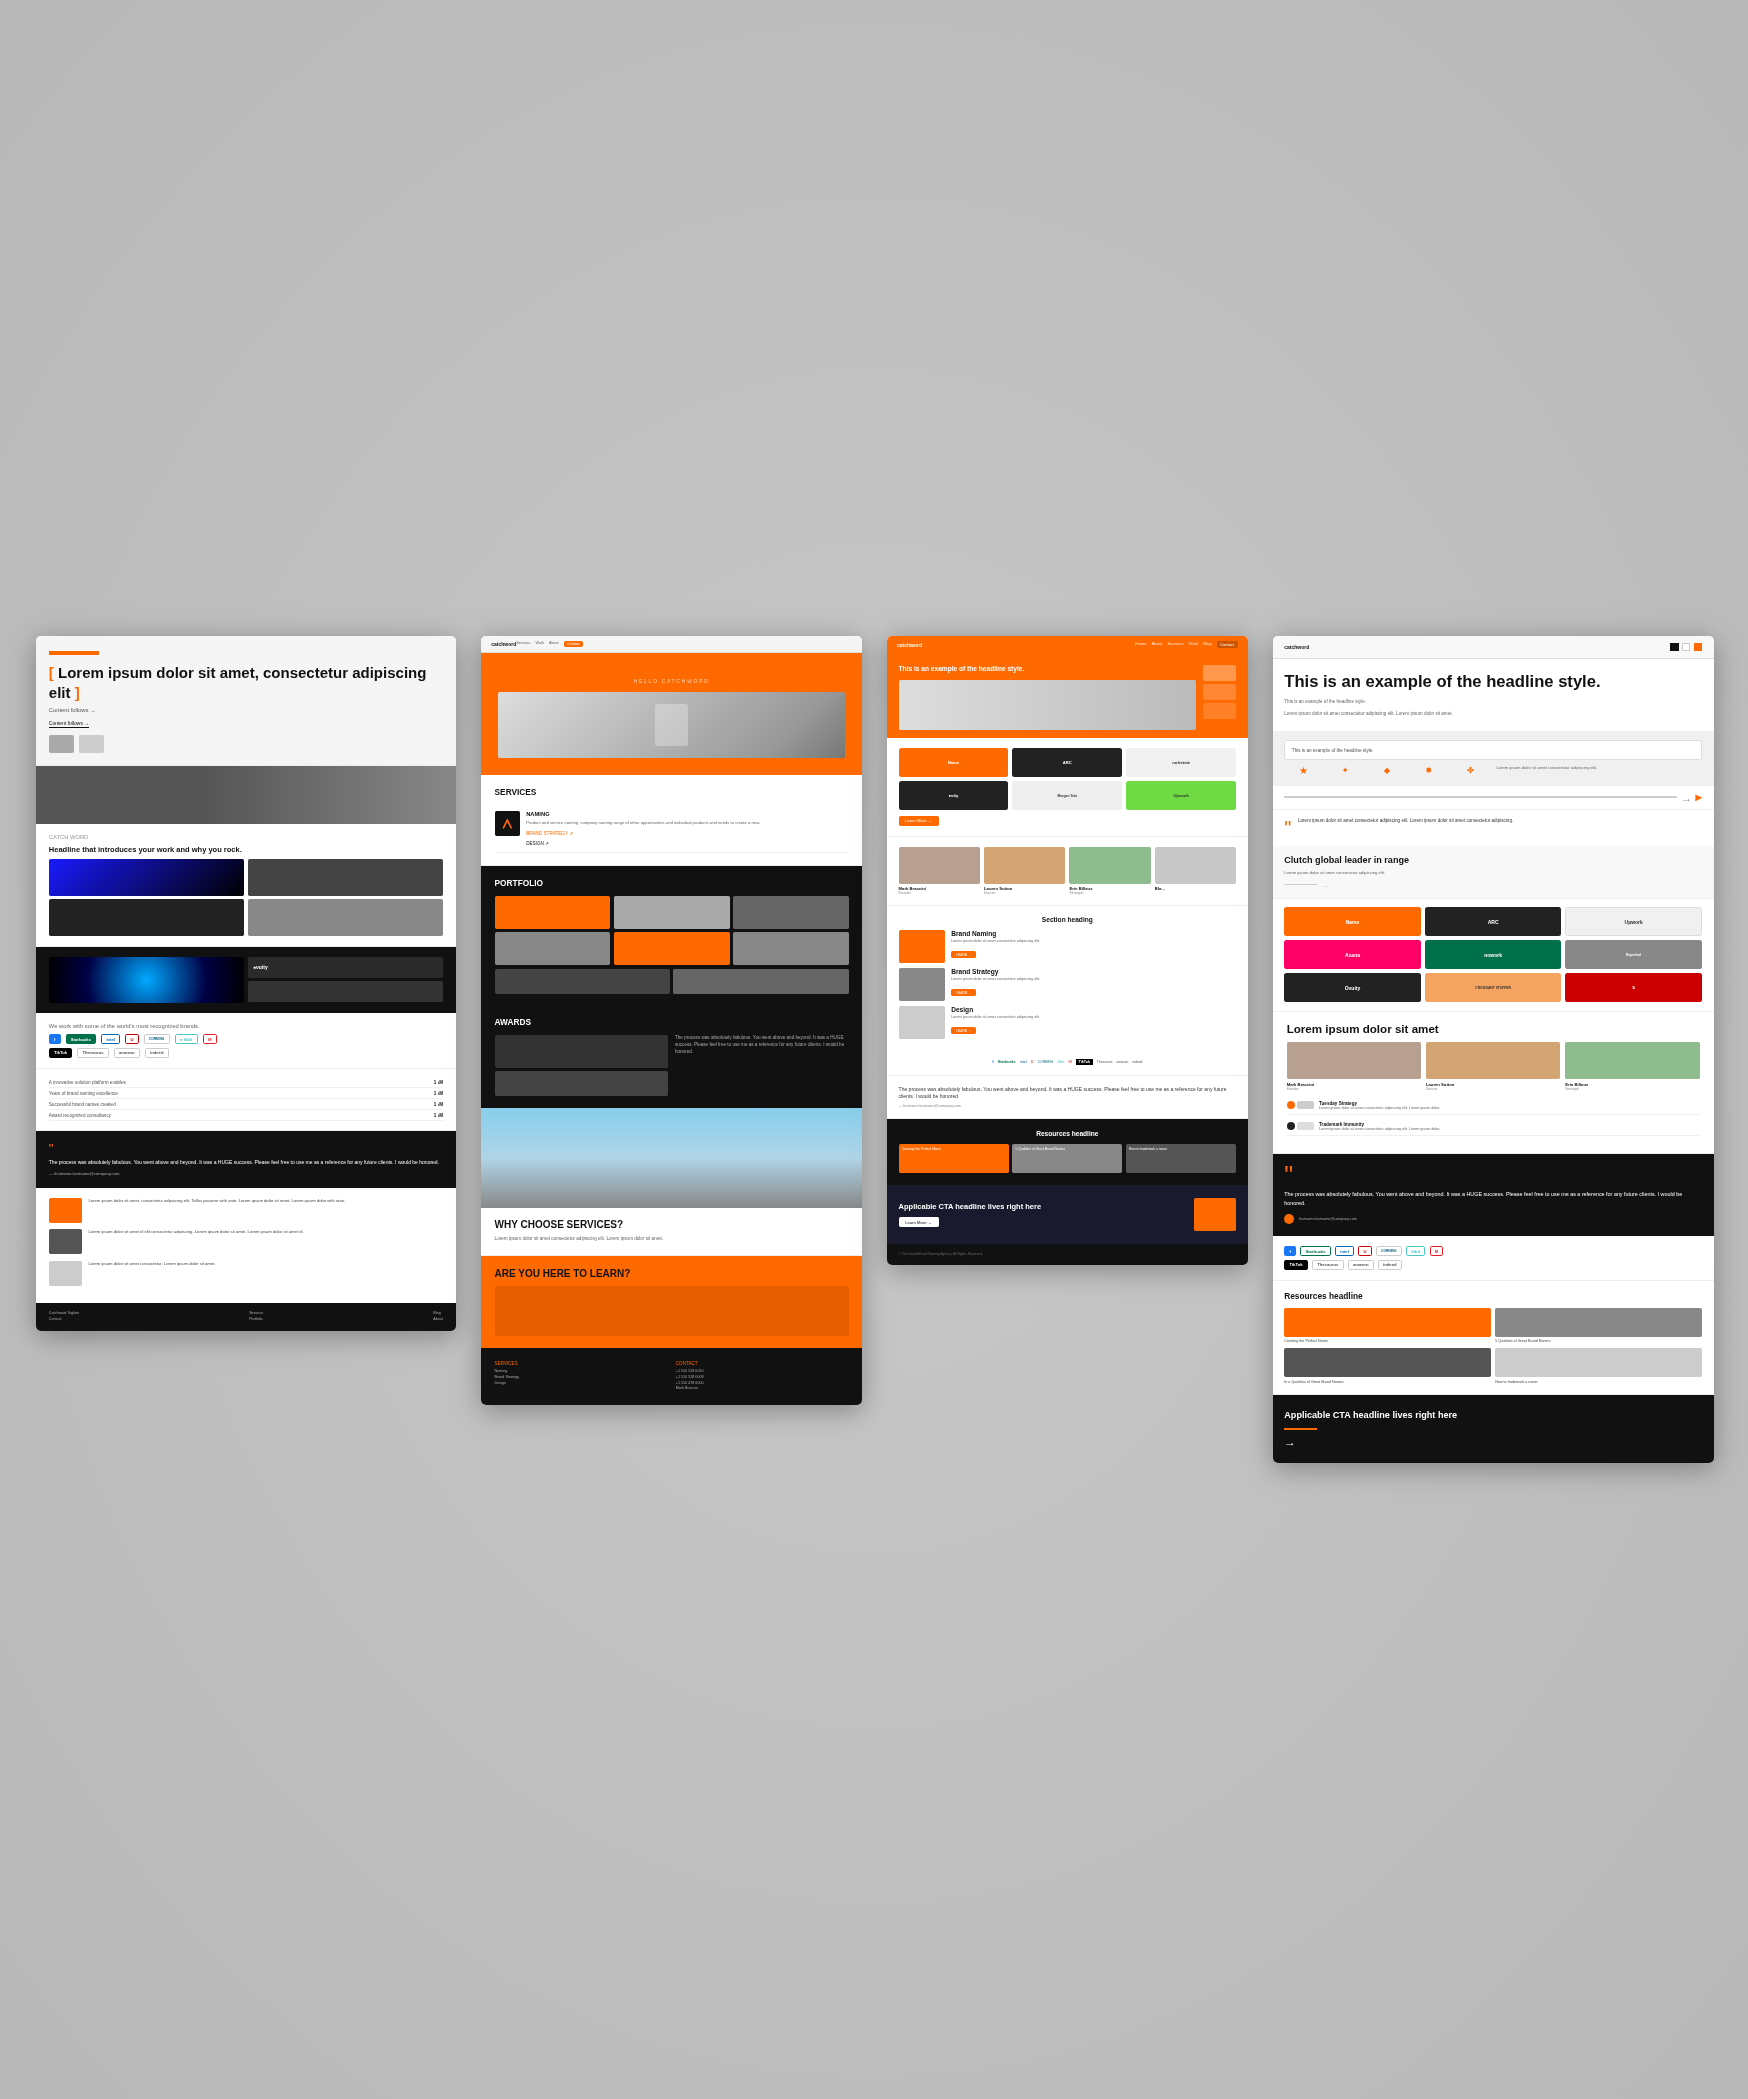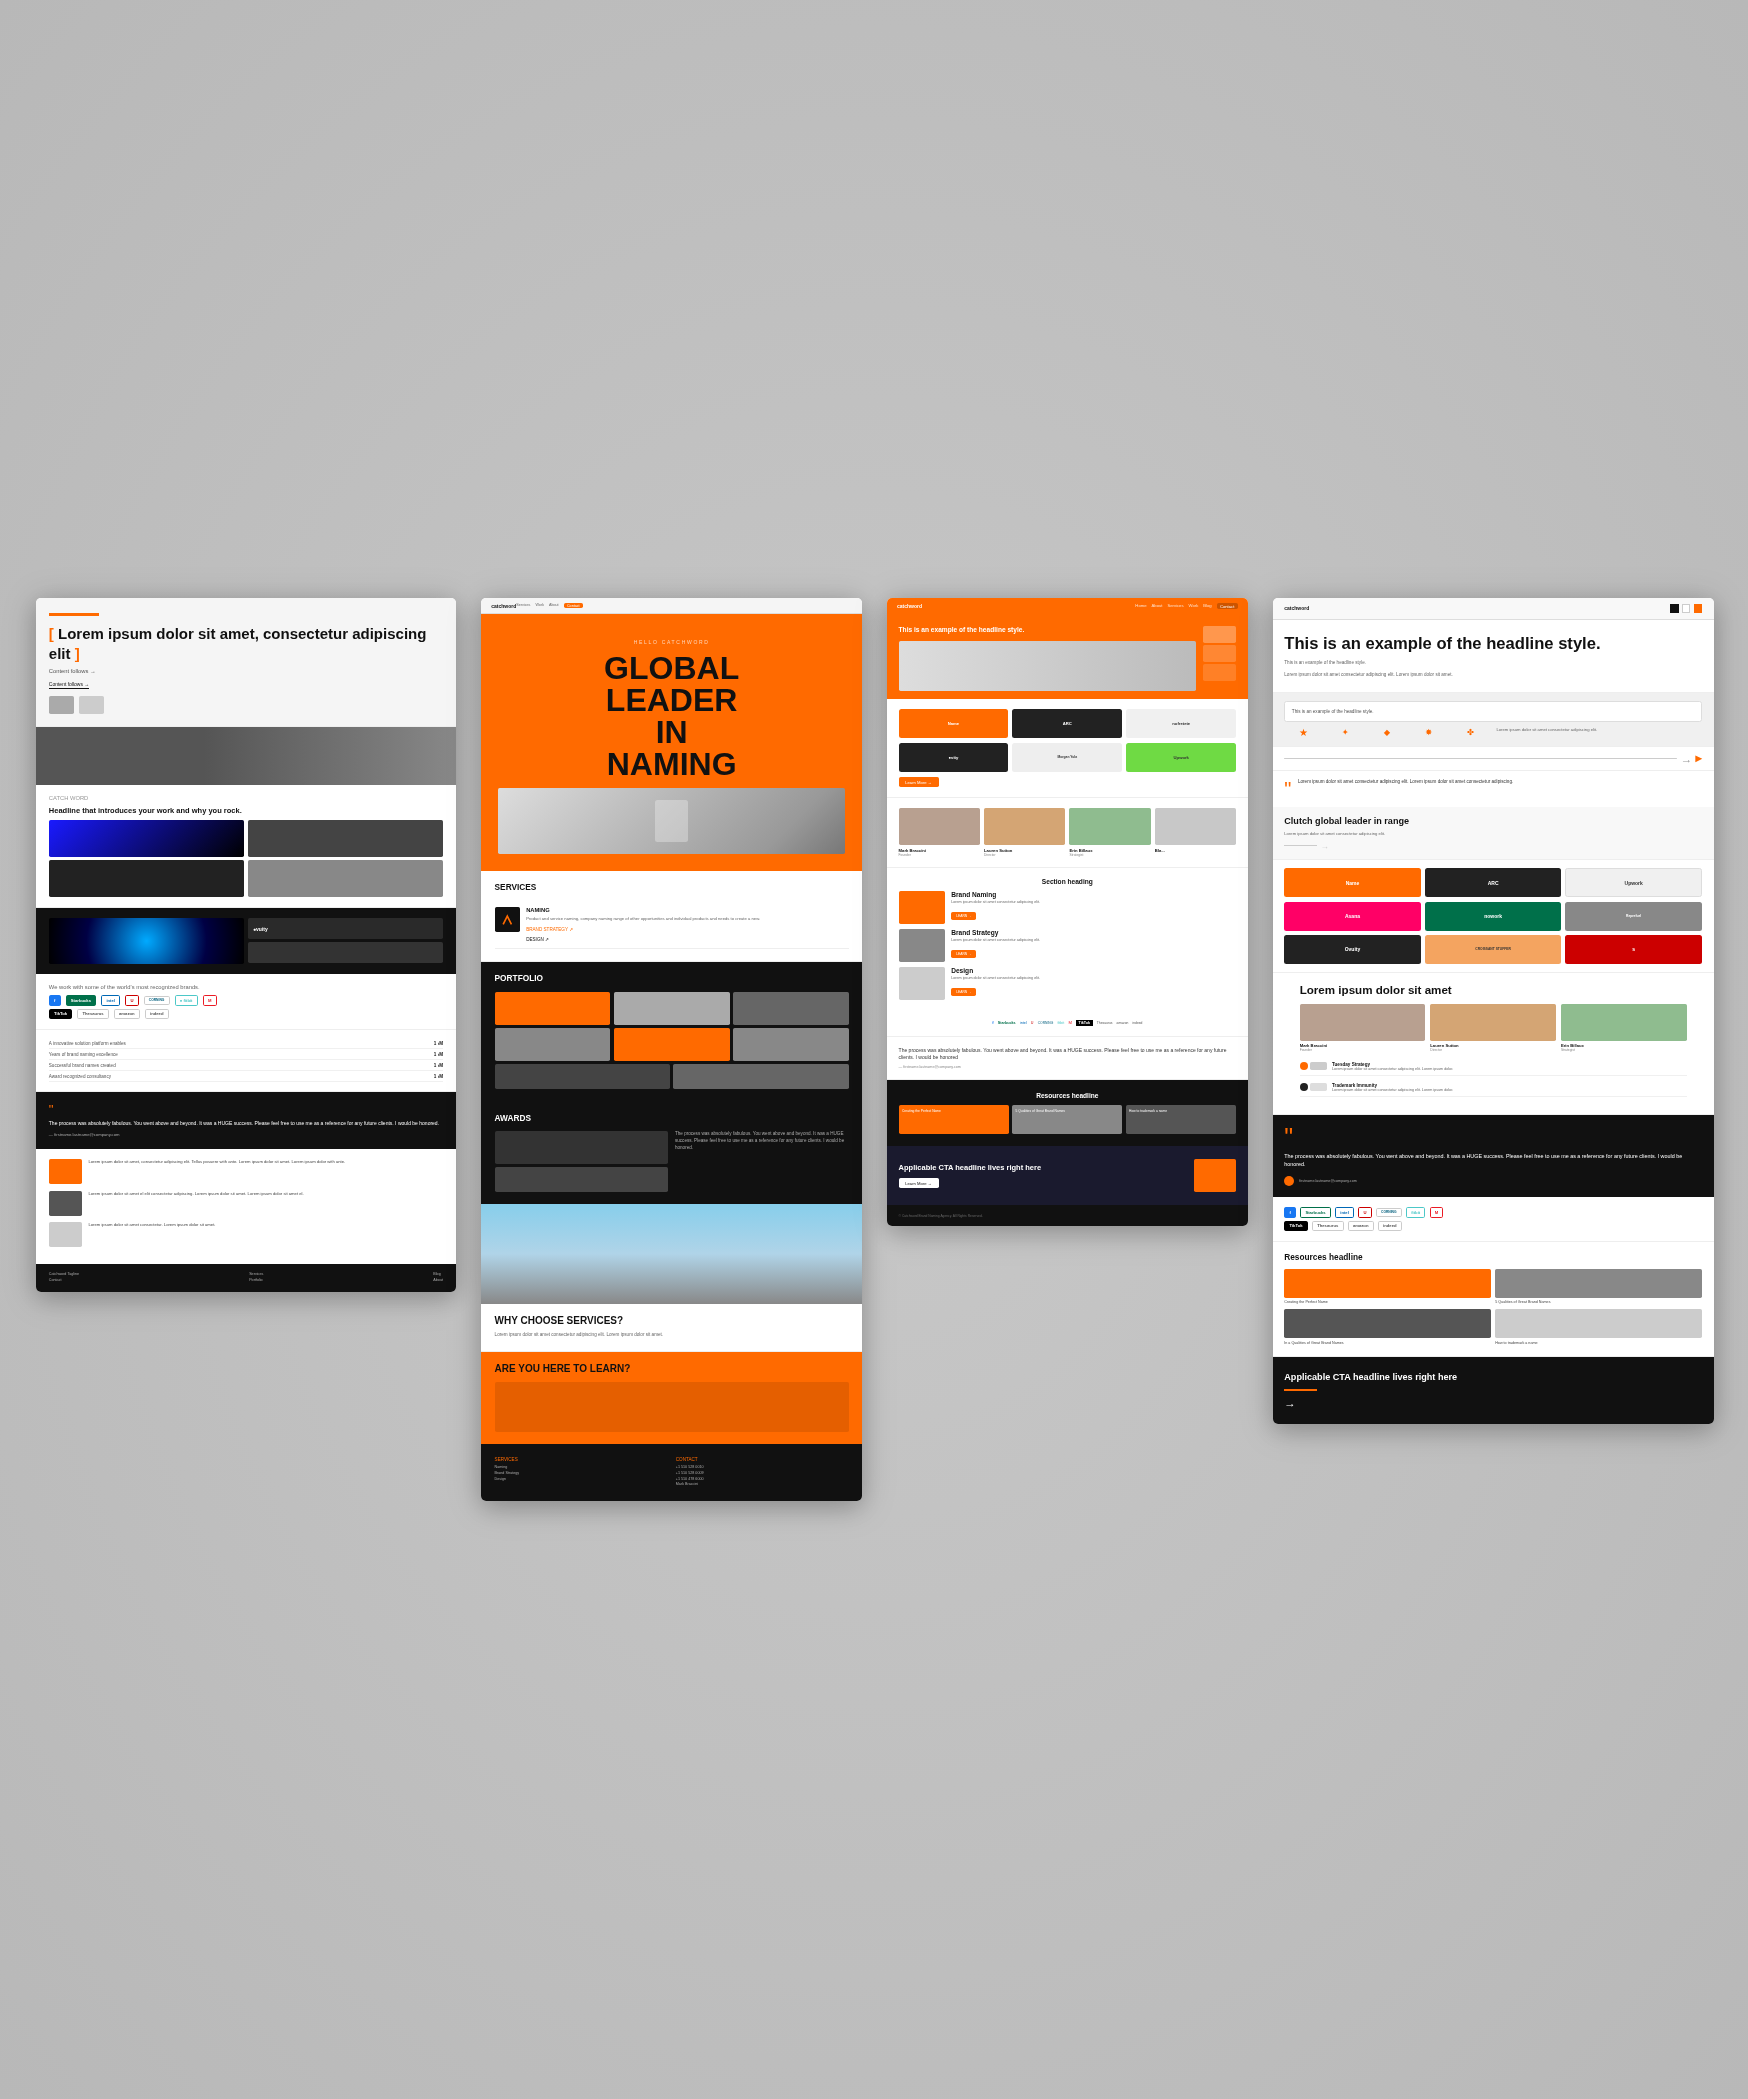--- a/index.html
+++ b/index.html
@@ -335,21 +335,21 @@
       height: 29px; border-radius: 2.5px; display: flex; align-items: center; justify-content: center;
     }
     .c4-brand-logo-item.orange-l { background: #ff6a00; }
     .c4-brand-logo-item.dark-l { background: #222; }
     .c4-brand-logo-item.light-l { background: #f0f0f0; border: 0.8px solid #ddd; }
     .c4-brand-logo-item.green-l { background: #00704a; }
     .c4-brand-logo-item.red-l { background: #cc0000; }
     .c4-brand-logo-text { font-size: 5px; font-weight: bold; color: #fff; }
     .c4-brand-logo-text.dark-text { color: #333; }
 
-    .c4-lorem-section { padding: 10px 27px; border-bottom: 0.8px solid #eee; }
+    .c4-lorem-section { padding: 10px 14px; border-bottom: 0.8px solid #eee; }
     .c4-lorem-title { font-size: 11.6px; font-weight: 900; color: #111; margin-bottom: 6.6px; line-height: 1.2; }
     .c4-team-row2 { display: flex; gap: 5px; }
     .c4-team-member2 { flex: 1; }
     .c4-team-img2 { height: 37px; background: #ccc; border-radius: 1.7px; margin-bottom: 2.5px; }
     .c4-team-img2.img2 { background: #d4a574; }
     .c4-team-img2.img3 { background: #8fbc8f; }
     .c4-strategy-list { display: flex; flex-direction: column; gap: 3.3px; margin: 6.6px 0; }
     .c4-strategy-item { display: flex; gap: 5px; align-items: flex-start; padding: 3.3px 0; border-bottom: 0.8px solid #f0f0f0; }
     .c4-strategy-content { flex: 1; }
     .c4-strategy-title2 { font-size: 4.6px; font-weight: bold; color: #111; }
@@ -522,26 +522,20 @@
       <div style="display:flex;gap:5px;">
         <span style="font-size:3.7px;color:#666;">Services</span>
         <span style="font-size:3.7px;color:#666;">Work</span>
         <span style="font-size:3.7px;color:#666;">About</span>
         <span style="font-size:3.7px;color:#fff;background:#ff6a00;padding:0.8px 3.3px;border-radius:1.7px;">Contact</span>
       </div>
     </div>
 
     <div class="c2-hero">
       <div class="c2-hello">HELLO CATCHWORD</div>
-      <div class="c2-main-title">
-        <span>GLOBAL</span><br>
-        <span>LEADER</span><br>
-        <span>IN</span><br>
-        <span>NAMING</span>
-      </div>
       <div class="c2-hero-img">
         <div style="width:100%;height:100%;background:linear-gradient(135deg,#ddd 0%,#bbb 40%,#999 80%,#777 100%);display:flex;align-items:center;justify-content:center;">
           <div style="width:33px;height:42px;background:rgba(255,255,255,0.3);border-radius:2.5px;"></div>
         </div>
       </div>
     </div>
 
     <div class="c2-services-section">
       <div class="c2-services-title">SERVICES</div>
       <div class="c2-service-item">

